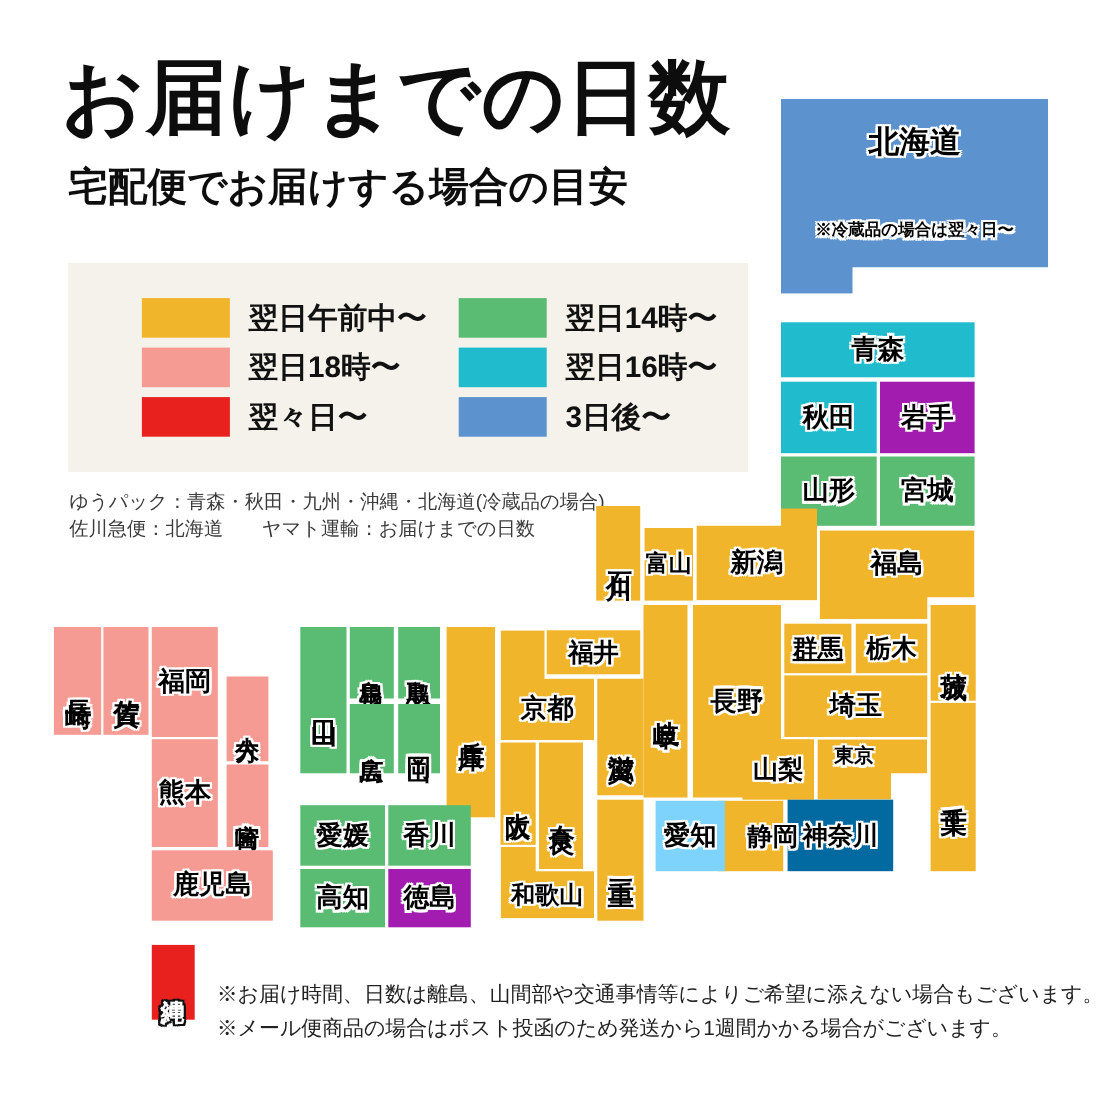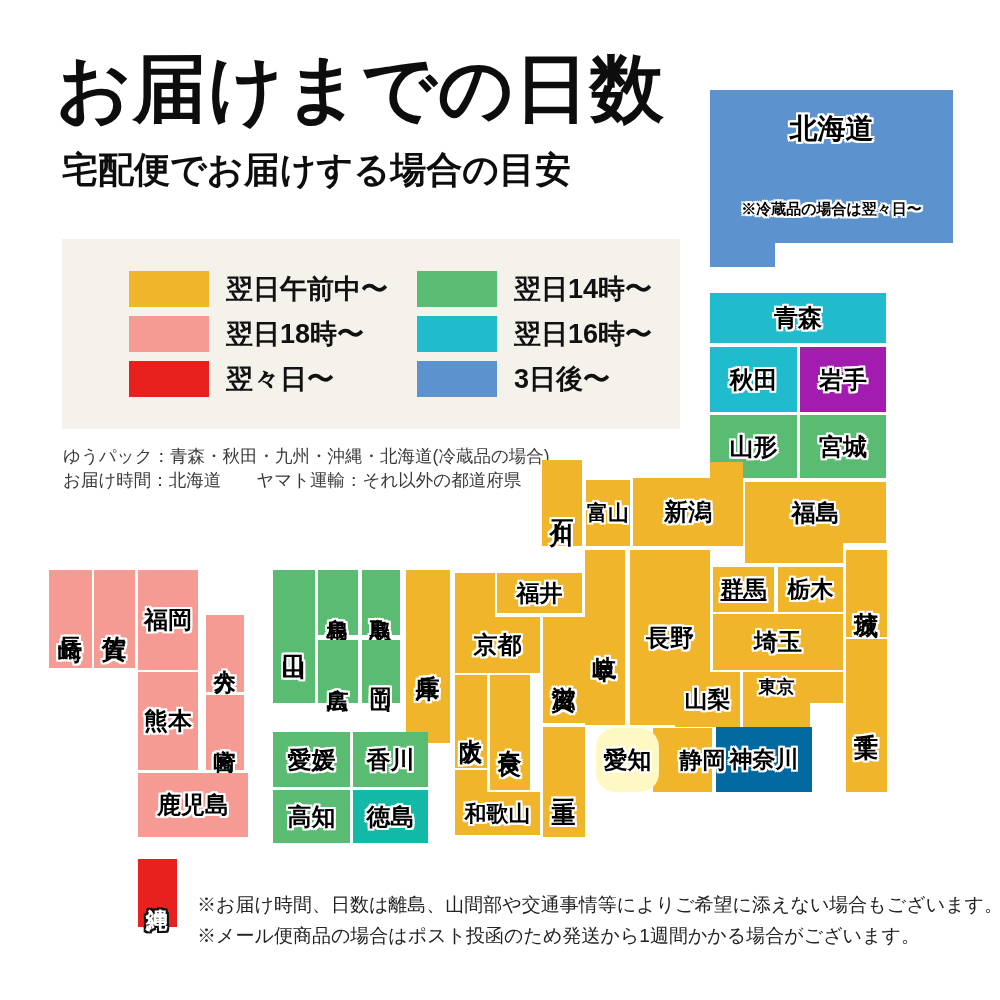--- a/index.html
+++ b/index.html
@@ -63,21 +63,21 @@
         <div class="legend-label">翌日16時〜</div>
       </div>
       <div class="legend-item">
         <div class="legend-swatch" style="background: rgb(92, 147, 206);"></div>
         <div class="legend-label">3日後〜</div>
       </div>
     </div>
 
   <div class="carrier-notes">
     <div>ゆうパック：青森・秋田・九州・沖縄・北海道(冷蔵品の場合)</div>
-    <div>お届け時間：北海道　　ヤマト運輸：それ以外の都道府県</div>
+    <div>佐川急便：北海道　　ヤマト運輸：お届けまでの日数</div>
   </div>
 
   <div class="map" id="map">
       <div class="map-block" style="left: 710px; top: 90px; width: 243px; height: 177px; background: rgb(92, 147, 206); clip-path: polygon(0px 0px, 243px 0px, 243px 153px, 65px 153px, 65px 177px, 0px 177px); padding-bottom: 24px;">
         <span class="map-label" style="font-size: 28px;">北海道</span>
         <div class="map-note">※冷蔵品の場合は翌々日〜</div>
       </div>
       <div class="map-block" style="left: 710px; top: 293px; width: 176px; height: 50px; background: rgb(32, 188, 206);">
         <span class="map-label" style="font-size: 24px;">青森</span>
       </div>
@@ -131,21 +131,21 @@
       </div>
       <div class="map-block" style="left: 743px; top: 672px; width: 100px; height: 55px; background: rgb(241, 181, 43); clip-path: polygon(0px 0px, 100px 0px, 100px 31px, 67px 31px, 67px 55px, 0px 55px); padding-bottom: 24px; padding-right: 33px;">
         <span class="map-label" style="font-size: 18px; text-align: right;">東京</span>
       </div>
       <div class="map-block" style="left: 716px; top: 727px; width: 96px; height: 65px; background: #0369a1;">
         <span class="map-label" style="font-size: 23px;">神奈川</span>
       </div>
       <div class="map-block" style="left: 653px; top: 728px; width: 59px; height: 64px; background: rgb(241, 181, 43);">
         <span class="map-label" style="font-size: 23px; margin-left: 40px;">静岡</span>
       </div>
-      <div class="map-block" style="left: 596px; top: 728px; width: 63px; height: 64px; background: #fef9c3; border-radius: 19px;">
+      <div class="map-block" style="left: 596px; top: 728px; width: 63px; height: 64px; background: #7dd3fc;">
         <span class="map-label" style="font-size: 24px;">愛知</span>
       </div>
       <div class="map-block" style="left: 497px; top: 573px; width: 85px; height: 40px; background: rgb(241, 181, 43);">
         <span class="map-label" style="font-size: 23px;">福井</span>
       </div>
       <div class="map-block" style="left: 455px; top: 573px; width: 85px; height: 100px; background: rgb(241, 181, 43); clip-path: polygon(0px 0px, 40px 0px, 40px 44px, 85px 44px, 85px 100px, 0px 100px); padding-top: 44px;">
         <span class="map-label" style="font-size: 24px;">京都</span>
       </div>
       <div class="map-block vertical" style="left: 543px; top: 617px; width: 42px; height: 106px; background: rgb(241, 181, 43);">
         <span class="map-label" style="font-size: 24px;">滋賀</span>
@@ -182,21 +182,21 @@
       </div>
       <div class="map-block" style="left: 273px; top: 732px; width: 77px; height: 55px; background: rgb(90, 187, 114);">
         <span class="map-label" style="font-size: 24px;">愛媛</span>
       </div>
       <div class="map-block" style="left: 353px; top: 732px; width: 75px; height: 55px; background: rgb(90, 187, 114);">
         <span class="map-label" style="font-size: 24px;">香川</span>
       </div>
       <div class="map-block" style="left: 273px; top: 790px; width: 77px; height: 53px; background: rgb(90, 187, 114);">
         <span class="map-label" style="font-size: 24px;">高知</span>
       </div>
-      <div class="map-block" style="left: 353px; top: 790px; width: 75px; height: 53px; background: #14b8a6;">
+      <div class="map-block" style="left: 353px; top: 790px; width: 75px; height: 53px; background: #a21caf;">
         <span class="map-label" style="font-size: 24px;">徳島</span>
       </div>
       <div class="map-block vertical" style="left: 49px; top: 570px; width: 43px; height: 98px; background: rgb(245, 155, 147);">
         <span class="map-label" style="font-size: 24px;">長崎</span>
       </div>
       <div class="map-block vertical" style="left: 94px; top: 570px; width: 41px; height: 98px; background: rgb(245, 155, 147);">
         <span class="map-label" style="font-size: 24px;">佐賀</span>
       </div>
       <div class="map-block" style="left: 138px; top: 570px; width: 60px; height: 100px; background: rgb(245, 155, 147);">
         <span class="map-label" style="font-size: 24px;">福岡</span>

